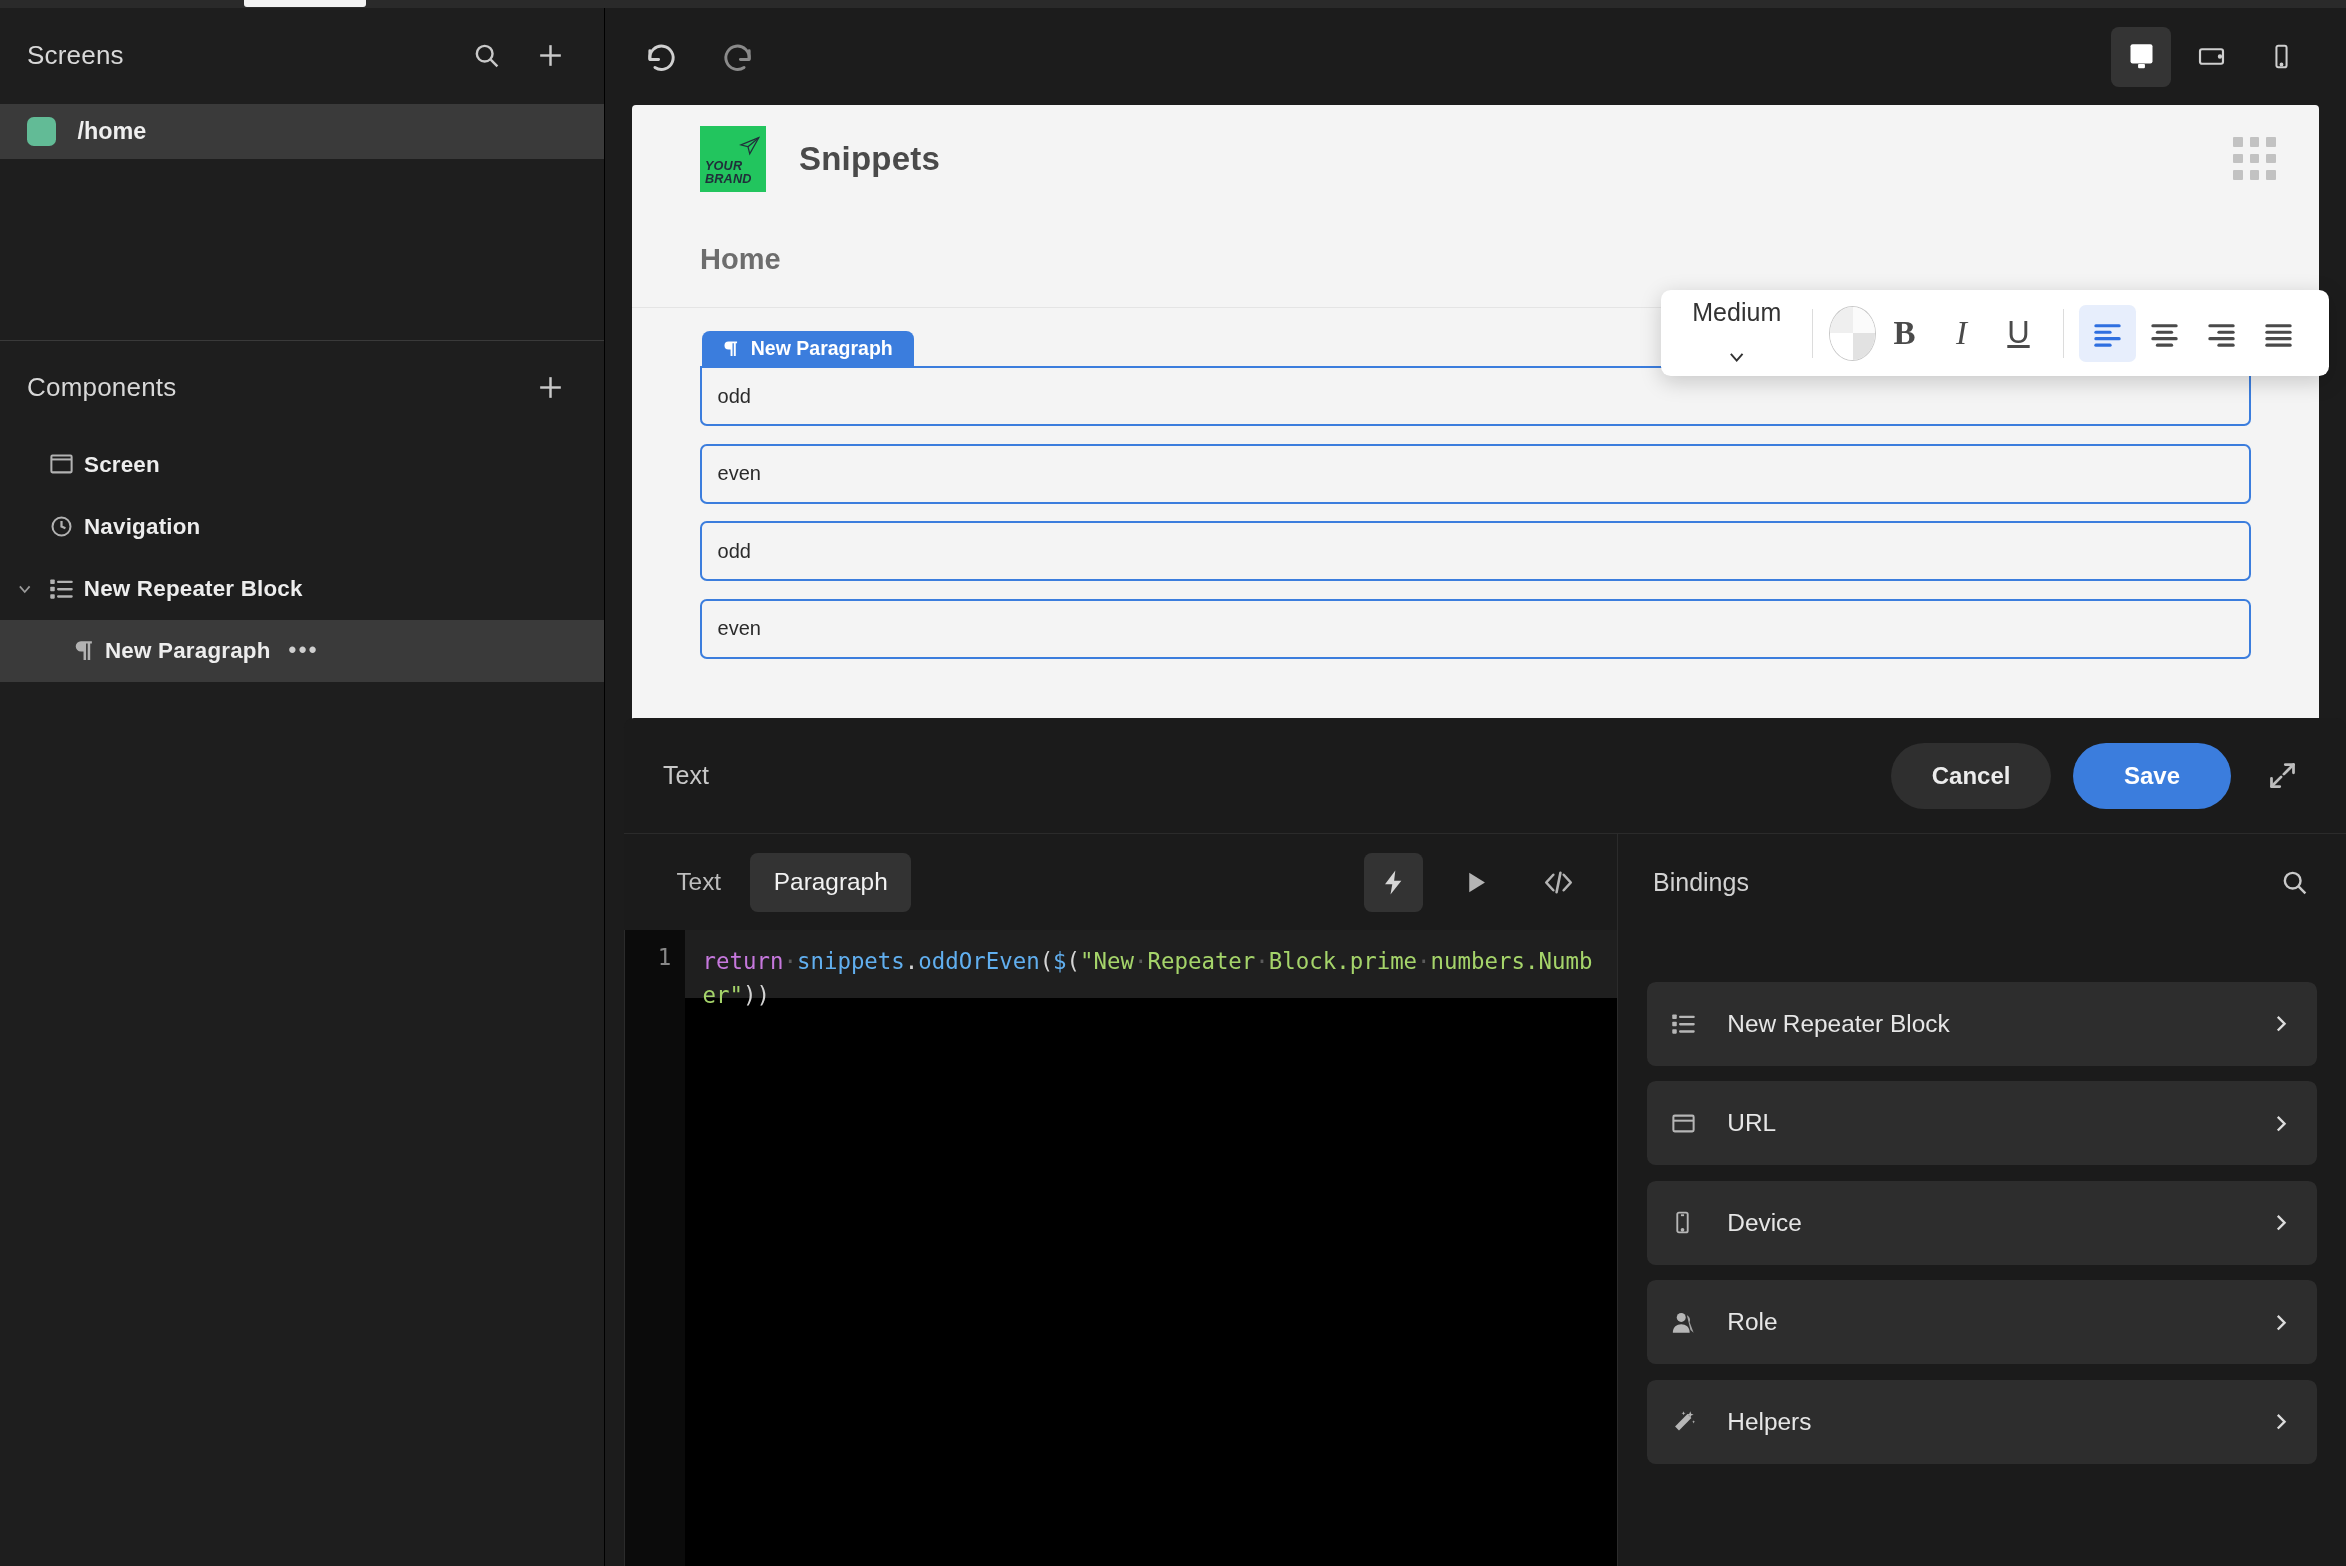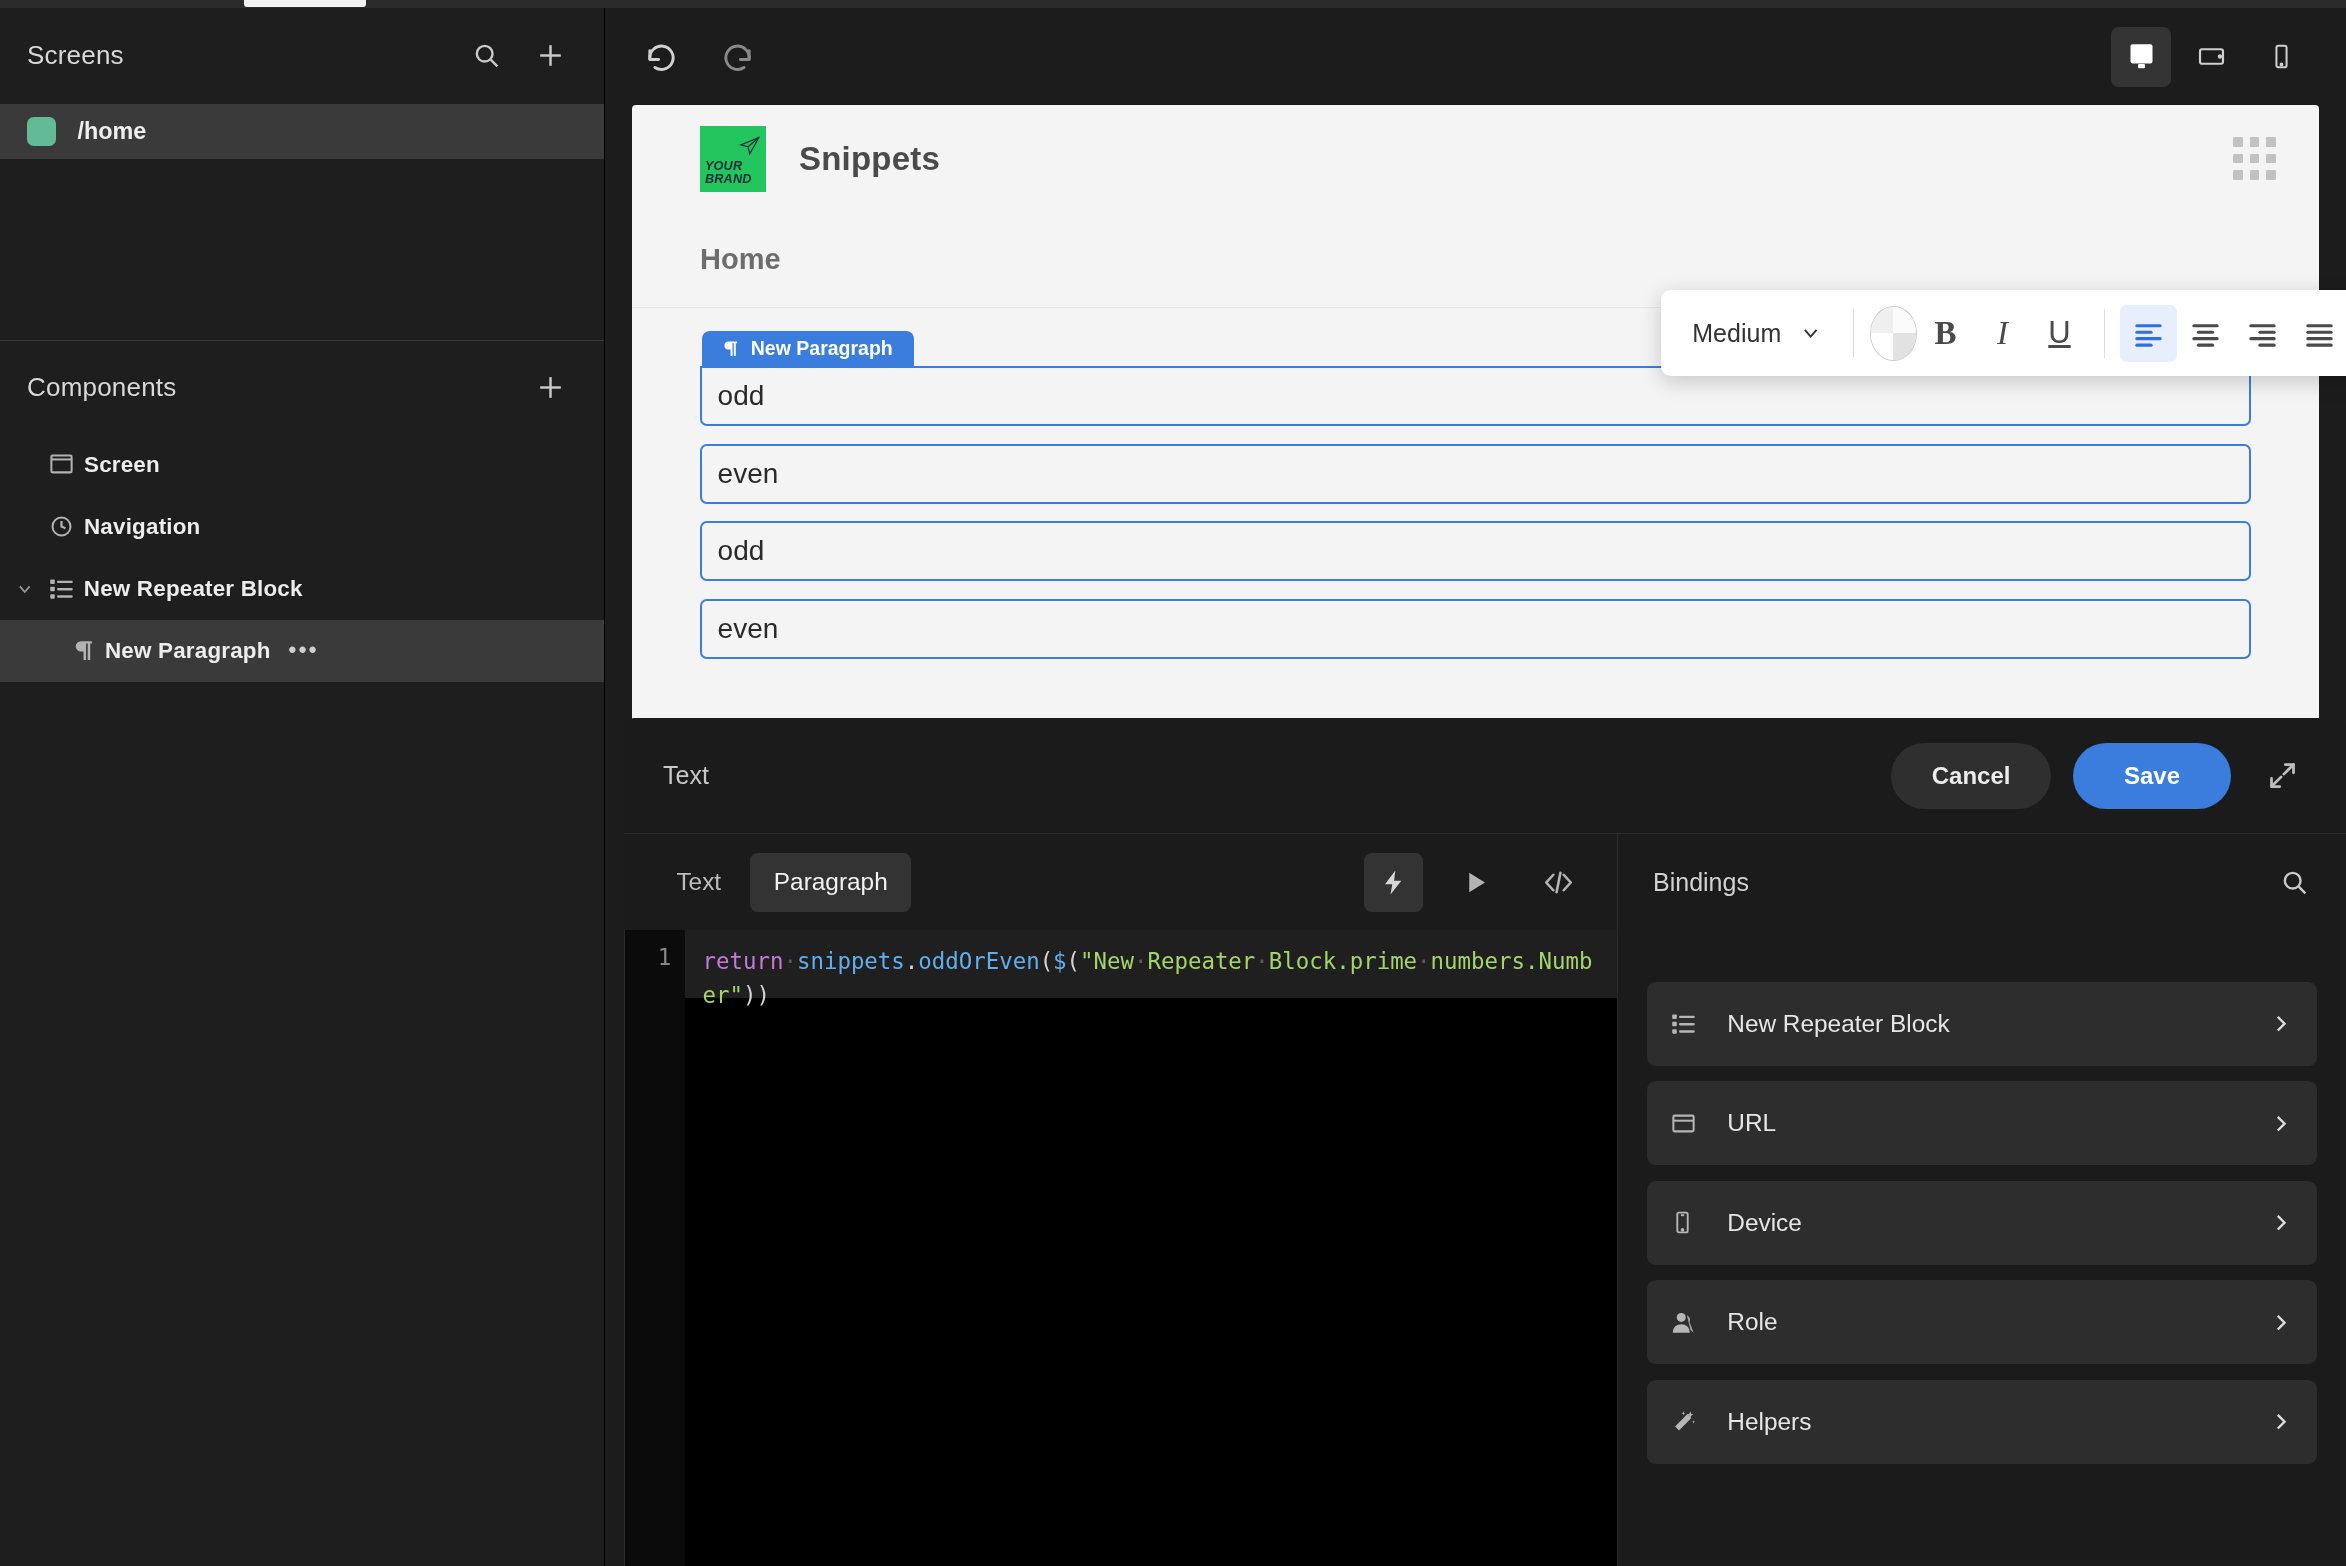--- a/index.html
+++ b/index.html
@@ -66,27 +66,27 @@
   .grid-dots i { background: #c2c2c2; display: block; width: 9.8px; height: 9.8px; border-radius: 1px; }
 
   .canvas-sub { height: 96px; display: flex; align-items: center; padding-left: 68px; border-bottom: 1px solid #e4e4e4; }
   .canvas-sub-title { font-size: 29px; font-weight: 700; color: #6d6d6d; }
 
   .canvas-body { padding: 21.5px 68px 0 68px; }
   .para-badge { display: inline-flex; align-items: center; gap: 11.7px; background: #3b7ddd; color: #fff;
                 border-radius: 7.8px 7.8px 0 0; padding: 6.8px 21.5px 6.8px 17.6px; font-size: 19.5px; font-weight: 700;
                 position: relative; top: 1px; left: 2px; }
   .field { height: 60px; border: 2.9px solid #3b7ddd; border-radius: 6.8px; background: #f4f4f4;
-           display: flex; align-items: center; padding: 0 15.6px; margin-bottom: 17.6px; font-size: 28px; color: #2a2a2a; }
+           display: flex; align-items: center; padding: 0 15.6px; margin-bottom: 17.6px; font-size: 20px; color: #2a2a2a; }
   .field.first { border-top-left-radius: 0; }
 
   
   .fmt-toolbar { position: absolute; left: 1056px; top: 290px; height: 86px; background: #fff; border-radius: 9.8px;
                  box-shadow: 0 5.9px 21.5px rgba(0,0,0,.18); display: flex; align-items: center; padding: 0 21.5px; gap: 0; z-index: 30; }
-  .fmt-select { display: flex; align-items: center; gap: 17.6px; padding: 0 15.6px 0 9.8px; cursor: pointer; }
+  .fmt-select { display: flex; align-items: center; gap: 17.6px; padding: 0 15.6px 0 9.8px; cursor: pointer; flex-direction: column; }
   .fmt-select-label { font-size: 25px; color: #333; }
   .fmt-sep { width: 1px; height: 49px; background: #dcdcdc; margin: 0 15.6px; }
   .fmt-btn { width: 57px; height: 57px; border-radius: 6.8px; display: flex; align-items: center; justify-content: center; cursor: pointer; color: #4a4a4a; }
   .fmt-btn.active { background: #e7eefc; color: #2f6fe0; }
   .fmt-btn.bold { font-size: 33px; font-weight: 700; font-family: "Liberation Serif", serif; }
   .fmt-btn.ital { font-size: 33px; font-style: italic; font-family: "Liberation Serif", serif; }
   .fmt-btn.under { font-size: 31px; text-decoration: underline; }
   .color-wheel { width: 47px; height: 55px; border-radius: 50%; border: 1px solid #c9c9c9; overflow: hidden; position: relative; cursor: pointer; }
   .color-wheel i { position: absolute; width: 50%; height: 50%; }
   .cw1 { left:0; top:0; background:#efefef; } .cw2 { right:0; top:0; background:#fbfbfb; }

